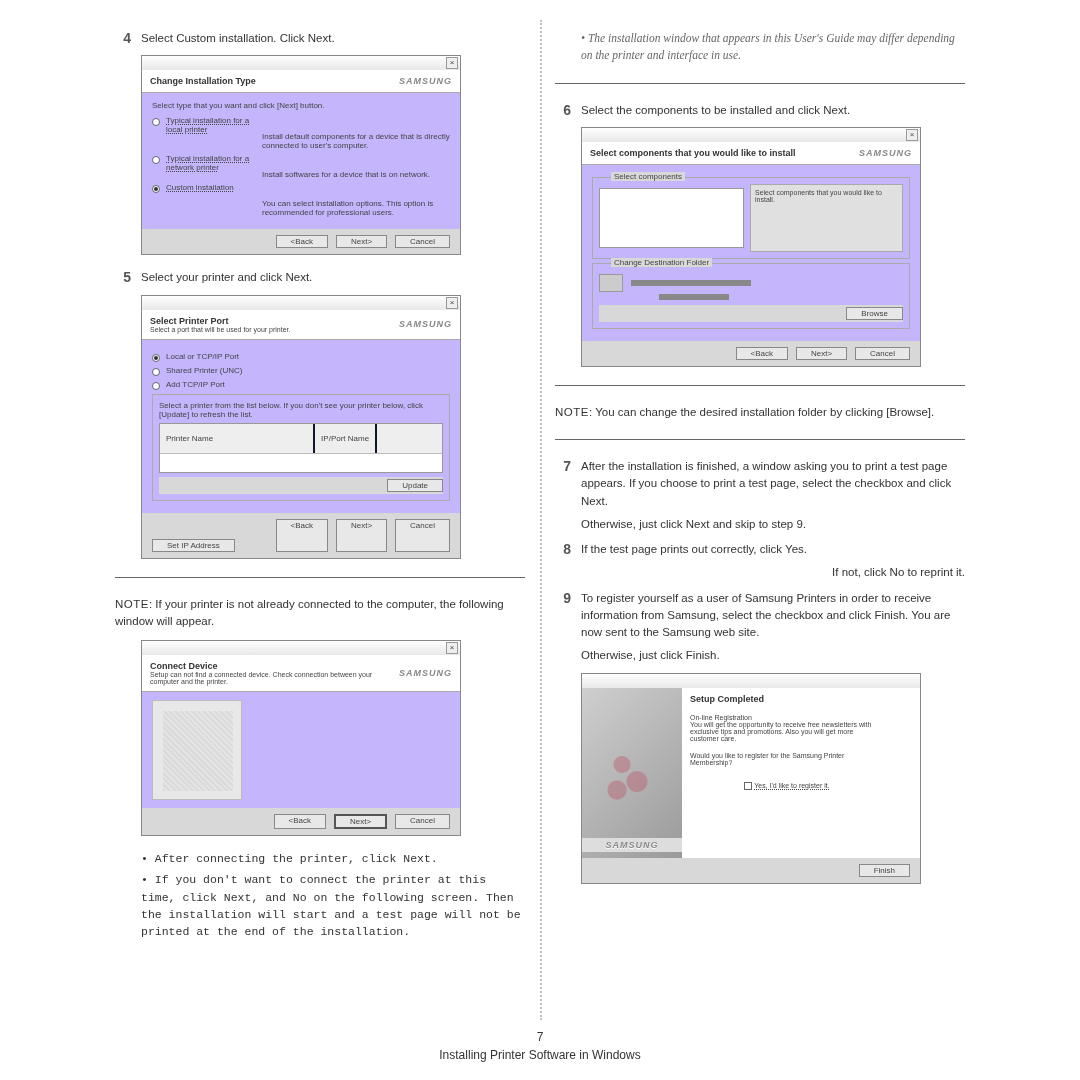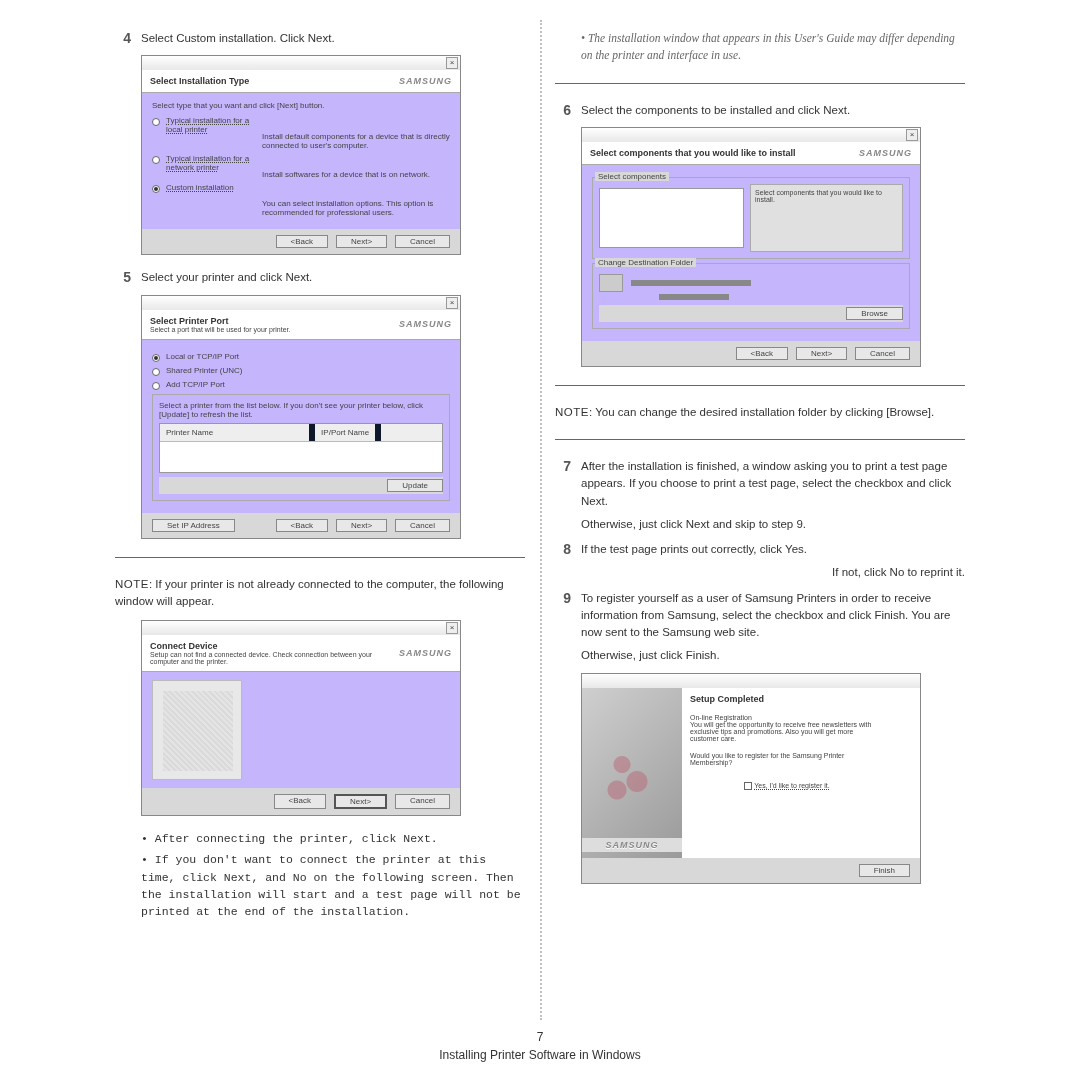--- a/index.html
+++ b/index.html
@@ -30,23 +30,23 @@
   .btn { background: #e8e8e8; border: 1px solid #888; padding: 1px 14px; font-size: 8px; }
   .radio-row { display: flex; align-items: flex-start; margin: 4px 0; gap: 6px; }
   .radio { width: 8px; height: 8px; border-radius: 50%; border: 1px solid #666; background: #fff; flex-shrink: 0; margin-top: 2px; }
   .radio.sel::after { content: ""; display: block; width: 4px; height: 4px; background: #333; border-radius: 50%; margin: 1px; }
   .opt-label { width: 90px; font-size: 8px; }
   .opt-desc { flex: 1; font-size: 8px; margin-top: 16px; }
   .under { text-decoration: underline dotted; }
 
   .listbox { background: #fff; border: 1px solid #999; height: 50px; margin: 4px 0; }
   .listhead { display: flex; background: #eee; border-bottom: 1px solid #bbb; font-size: 8px; }
-  .listhead > div { padding: 4px 6px; border-right: 6px solid #0f172a; }
+  .listhead > div { padding: 10px 6px; border-right: 2px solid #0f172a; }
   .groupbox { border: 1px solid #aaa; padding: 6px; margin: 4px 0; position: relative; }
-  .groupbox-title { position: absolute; top: -6px; left: 2px; background: #d8d8d8; padding: 0 3px; font-size: 8px; }
+  .groupbox-title { position: absolute; top: -6px; left: 18px; background: #d8d8d8; padding: 0 3px; font-size: 8px; }
 
   .connect-img { width: 90px; height: 100px; background: #e8e8e8; border: 1px solid #bbb; display: inline-block; vertical-align: top; margin-right: 8px; position: relative; }
   .connect-img::after { content: ""; position: absolute; left: 10px; top: 10px; width: 70px; height: 80px; background: repeating-linear-gradient(45deg,#ccc,#ccc 2px,#e0e0e0 2px,#e0e0e0 4px); opacity: 0.5; }
   .connect-text { display: inline-block; vertical-align: top; width: 180px; }
 
   .folder-ico { width: 24px; height: 18px; background: #ccc; border: 1px solid #999; display: inline-block; vertical-align: middle; }
   .pathbar { height: 6px; background: #888; display: inline-block; vertical-align: middle; margin-left: 6px; }
 
   .setup-img { width: 100px; height: 170px; background: linear-gradient(135deg,#cfcfcf,#9a9a9a); display: inline-block; vertical-align: top; position: relative; }
   .setup-img::after { content: ""; position: absolute; inset: 0; background: radial-gradient(circle at 40% 45%, #b56 8px, transparent 9px), radial-gradient(circle at 55% 55%, #b56 10px, transparent 11px), radial-gradient(circle at 35% 60%, #b56 9px, transparent 10px); opacity: 0.4; }
@@ -67,21 +67,21 @@
     <div class="step">
       <div class="step-num">4</div>
       <div class="step-text">Select Custom installation. Click Next.</div>
     </div>
 
     <div class="dialog">
       <div class="title-bar">
           <div class="close-x">×</div>
         </div>
       <div class="dlg-header">
-        <span class="dlg-title">Select Installation Type</span>
+        <span class="dlg-title">Change Installation Type</span>
         <span class="samsung">SAMSUNG</span>
       </div>
       <div class="dlg-body">
         <div style="margin-bottom:6px;">Select type that you want and click [Next] button.</div>
         <div class="radio-row">
             <div class="radio"></div>
             <div class="opt-label under">Typical installation for a local printer</div>
             <div class="opt-desc">Install default components for a device that is directly connected to user's computer.</div>
           </div>
         <div class="radio-row">
@@ -138,21 +138,21 @@
                 <div style="width:55%">Printer Name</div>
                 <div>IP/Port Name</div>
               </div>
           </div>
           <div class="btn-row" style="padding:2px 0;">
               <div class="btn">Update</div>
             </div>
         </div>
       </div>
       <div class="btn-row">
-        <div class="btn" style="margin-right:auto;">Set IP Address</div>
+        <div class="btn" style="margin-right:auto;margin-top:20px;">Set IP Address</div>
         <div class="btn">&lt;Back</div>
         <div class="btn">Next&gt;</div>
         <div class="btn">Cancel</div>
       </div>
     </div>
 
     <hr class="sep">
     <div class="note-line"><span class="smallcaps">NOTE</span><span>: If your printer is not already connected to the computer, the following window will appear.</span></div>
 
     <div class="dialog">

